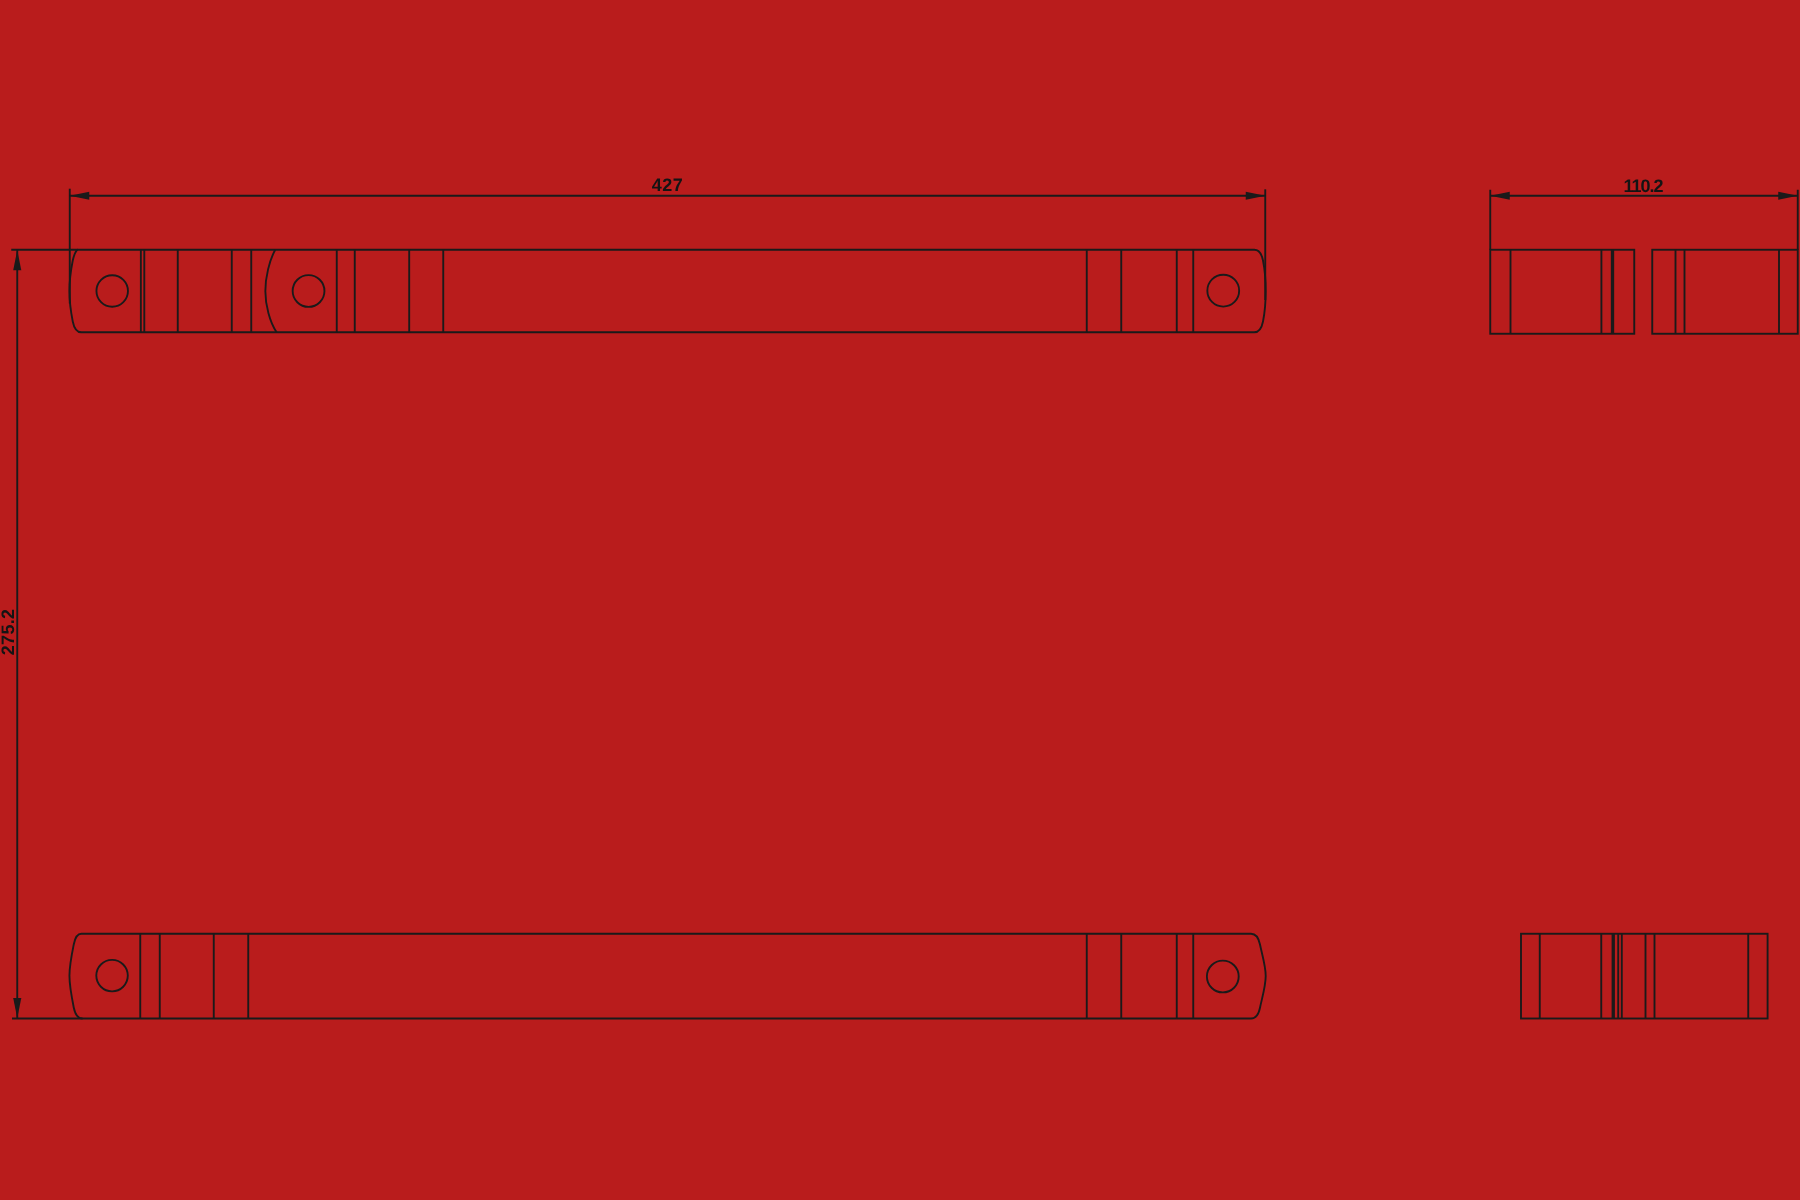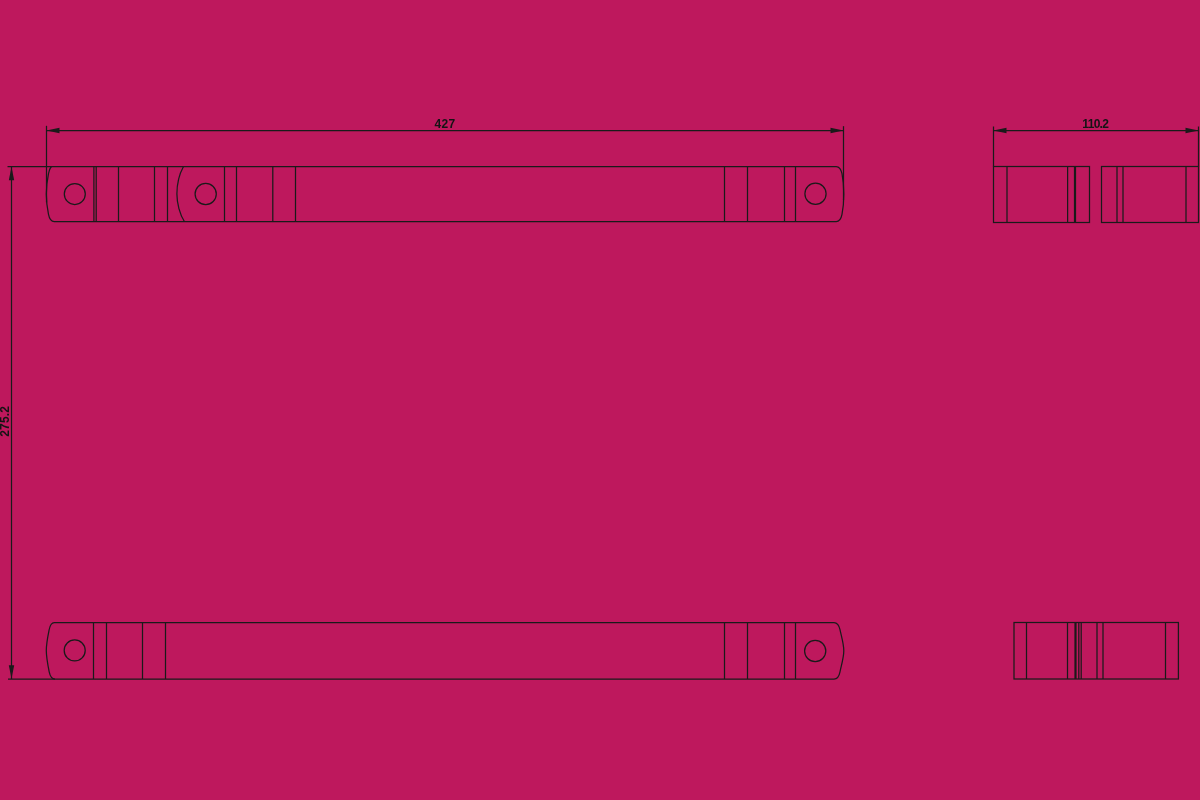--- a/index.html
+++ b/index.html
@@ -1,16 +1,16 @@
 <!DOCTYPE html>
 <html><head>
 <meta charset="utf-8">
 <style>
   html,body{margin:0;padding:0;background:#ffffff;}
-  .page{width:1200px;height:800px;position:relative;overflow:hidden;background:#be185d;}
+  .page{width:1200px;height:800px;position:relative;overflow:hidden;background:#b91c1c;}
   svg{display:block;}
   text{font-family:"Liberation Sans",sans-serif;fill:#141414;}
 </style>
 </head>
 <body>
 
 <div class="page">
 <svg width="1200" height="800" viewBox="0 0 1200 800">
 <g stroke="#1a1a1a" stroke-width="1.25" fill="none" stroke-linecap="butt">
 

